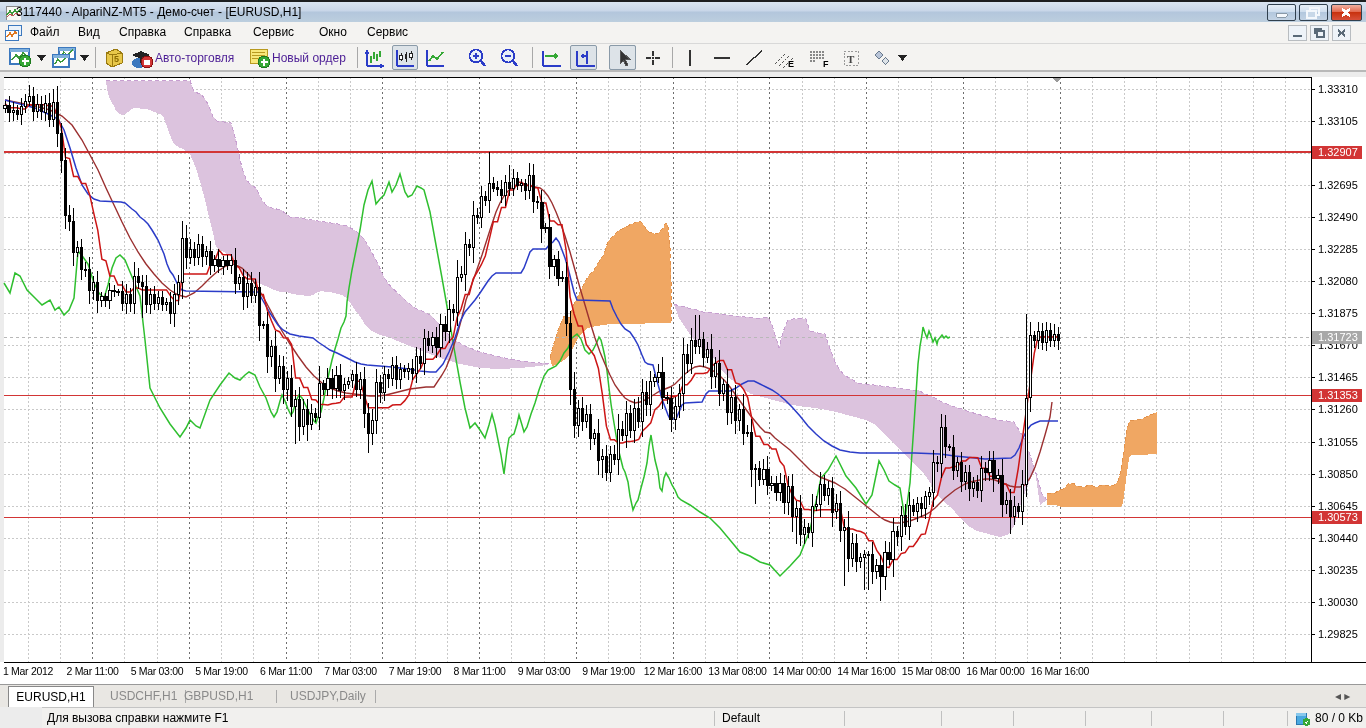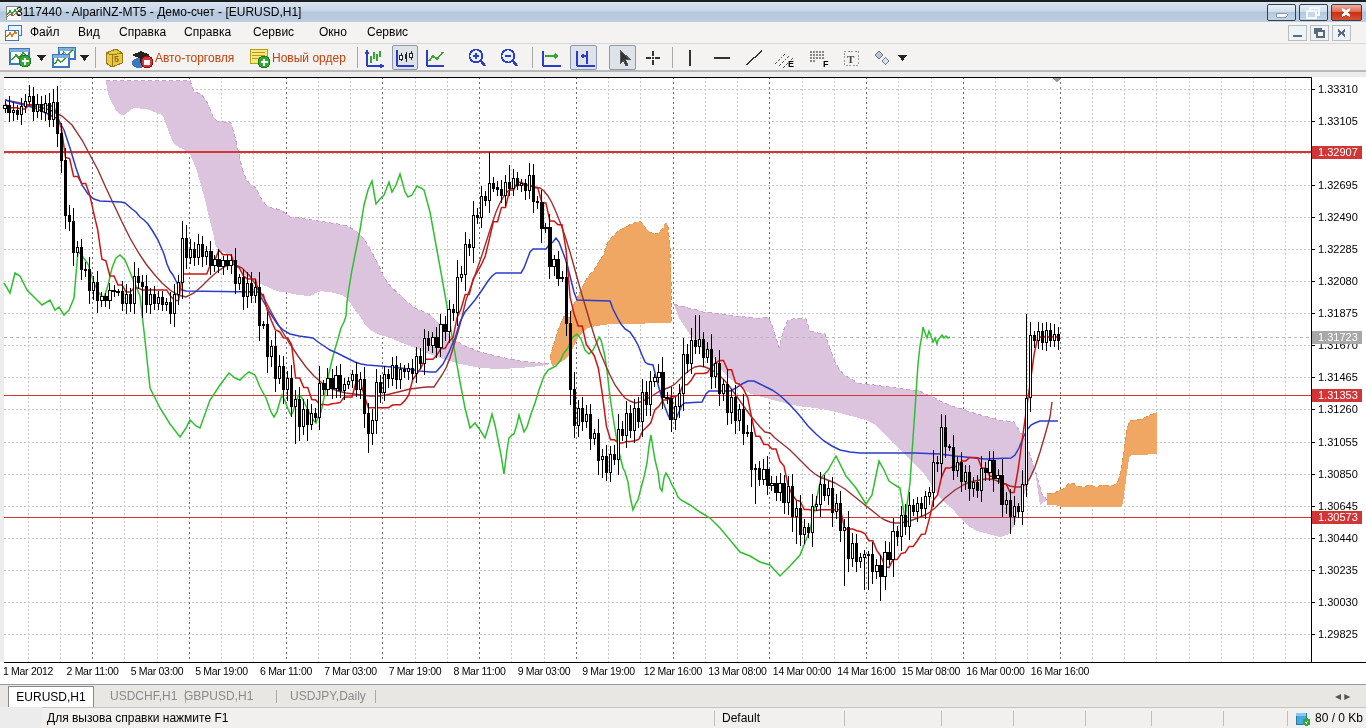--- a/index.html
+++ b/index.html
@@ -10,21 +10,21 @@
 .titlebar .ttext { position:absolute; left:16px; top:3px; font-size:12px; color:#000; }
 .wbtn { position:absolute; top:2px; height:17px; border:1px solid #30404e; border-radius:2px; }
 .wbtn.min  { left:1267px; width:29px; background:linear-gradient(#e8f0f8 0%, #cfdeee 45%, #b3c8de 50%, #c2d3e4 100%); }
 .wbtn.rest { left:1299px; width:29px; background:linear-gradient(#e8f0f8 0%, #cfdeee 45%, #b3c8de 50%, #c2d3e4 100%); }
 .wbtn.close { left:1331px; width:31px; background:linear-gradient(#f0b0a0 0%, #e26a50 45%, #c8320f 50%, #d8503a 100%); }
 .menubar { position:absolute; left:0; top:22px; width:1366px; height:22px; background:#f4f3f1; border-bottom:1px solid #d8d8d8; }
 .menubar .mitem { position:absolute; top:3px; font-size:12px; color:#000; }
 .mwbtn { position:absolute; top:3px; width:19px; height:16px; border:1px solid #b8bcc0; background:#eef3f8; color:#5a6a78; font-size:10px; text-align:center; line-height:14px; }
 .toolbar { position:absolute; left:0; top:44px; width:1366px; height:28px; background:#f4f3f1; border-bottom:2px solid #b8b8b8; }
 .tsep { position:absolute; top:3px; width:1px; height:21px; background:#a8a8a8; }
-.tbtxt { position:absolute; top:7px; font-size:12px; color:#c2410c; }
+.tbtxt { position:absolute; top:7px; font-size:12px; color:#4c1d95; }
 .chartarea { position:absolute; left:0; top:74px; width:1366px; height:610px; background:#ececec; }
 .tabbar { position:absolute; left:0; top:684px; width:1366px; height:23px; background:#e9e7e3; border-top:1px solid #999; }
 .tab-active { position:absolute; left:8px; top:1px; width:86px; height:21px; background:#fff; border:1px solid #888; border-bottom:none; font-size:12px; color:#000; text-align:center; line-height:20px; }
 .tab { position:absolute; top:4px; font-size:12px; color:#8a8a8a;text-align:right; }
 .tabsep { position:absolute; top:5px; width:1px; height:13px; background:#aaa; }
 .statusbar { position:absolute; left:0; top:707px; width:1366px; height:21px; background:#f1f0ee; border-top:1px solid #c4c4c4; font-size:12px; color:#000;margin-left:42px; }
 .ssep { position:absolute; top:3px; width:1px; height:15px; background:#c0c0c0; }
 svg { shape-rendering:crispEdges; }
 </style></head>
 <body>

